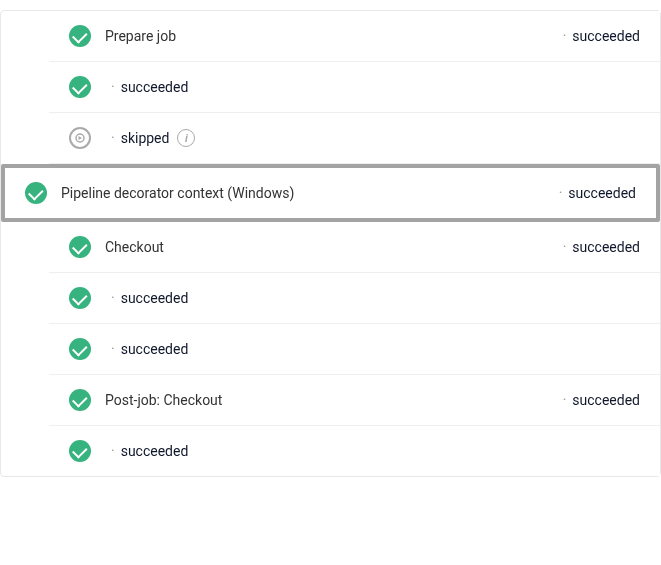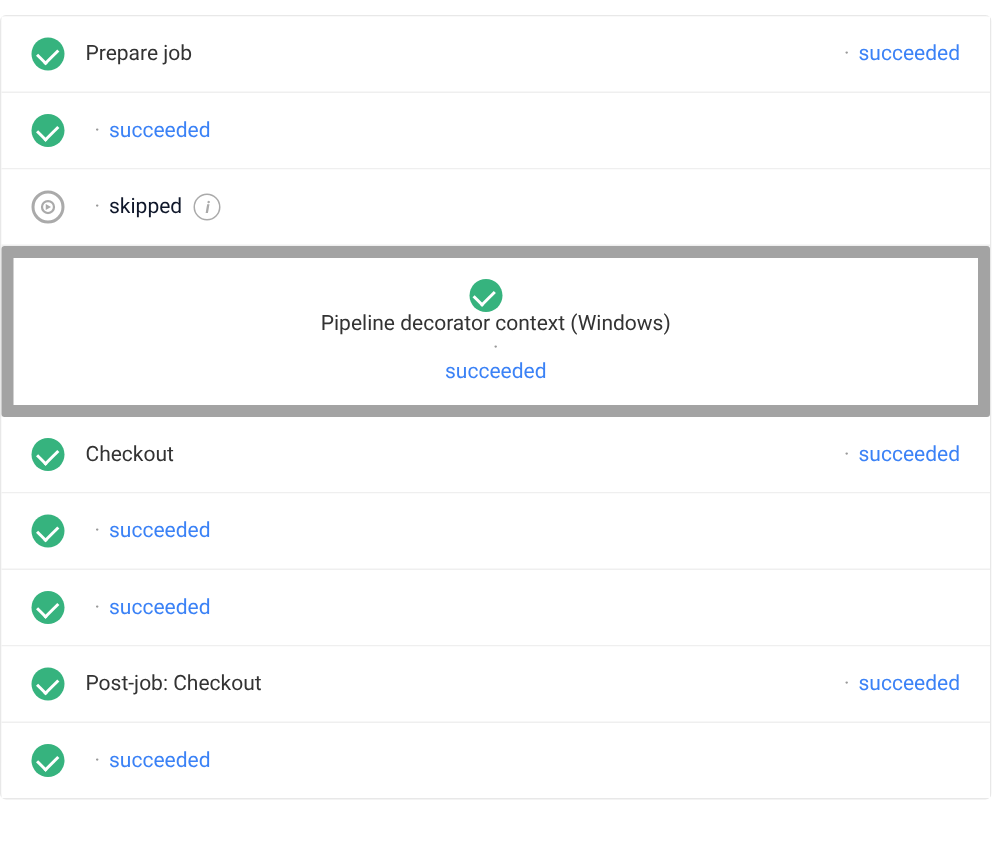--- a/index.html
+++ b/index.html
@@ -21,32 +21,32 @@
       border-radius: 4px;
     }
 
     .job-item {
       display: flex;
       align-items: center;
       padding: 14px 20px;
       border-bottom: 1px solid #efefef;
       position: relative;
       background: #ffffff;
+      margin-left: 48px;
     }
 
     .job-item:last-child {
       border-bottom: none;
     }
 
     .job-item.highlighted {
-      border: 8px solid #a3a3a3;
+      border: 4px solid #a3a3a3;
       border-radius: 2px;
       background: #ffffff;
       margin: 0;
-      flex-direction: column;
     }
 
     .status-icon {
       width: 22px;
       height: 22px;
       border-radius: 50%;
       display: flex;
       align-items: center;
       justify-content: center;
       flex-shrink: 0;
@@ -92,21 +92,21 @@
       color: #999999;
       margin: 0 6px;
       font-size: 14px;
     }
 
     .status-text {
       font-size: 14px;
     }
 
     .status-text.success {
-      color: #3b82f6;
+      color: #0f172a;
     }
 
     .status-text.skipped {
       color: #0f172a;
     }
 
     .info-icon {
       width: 18px;
       height: 18px;
       border-radius: 50%;

